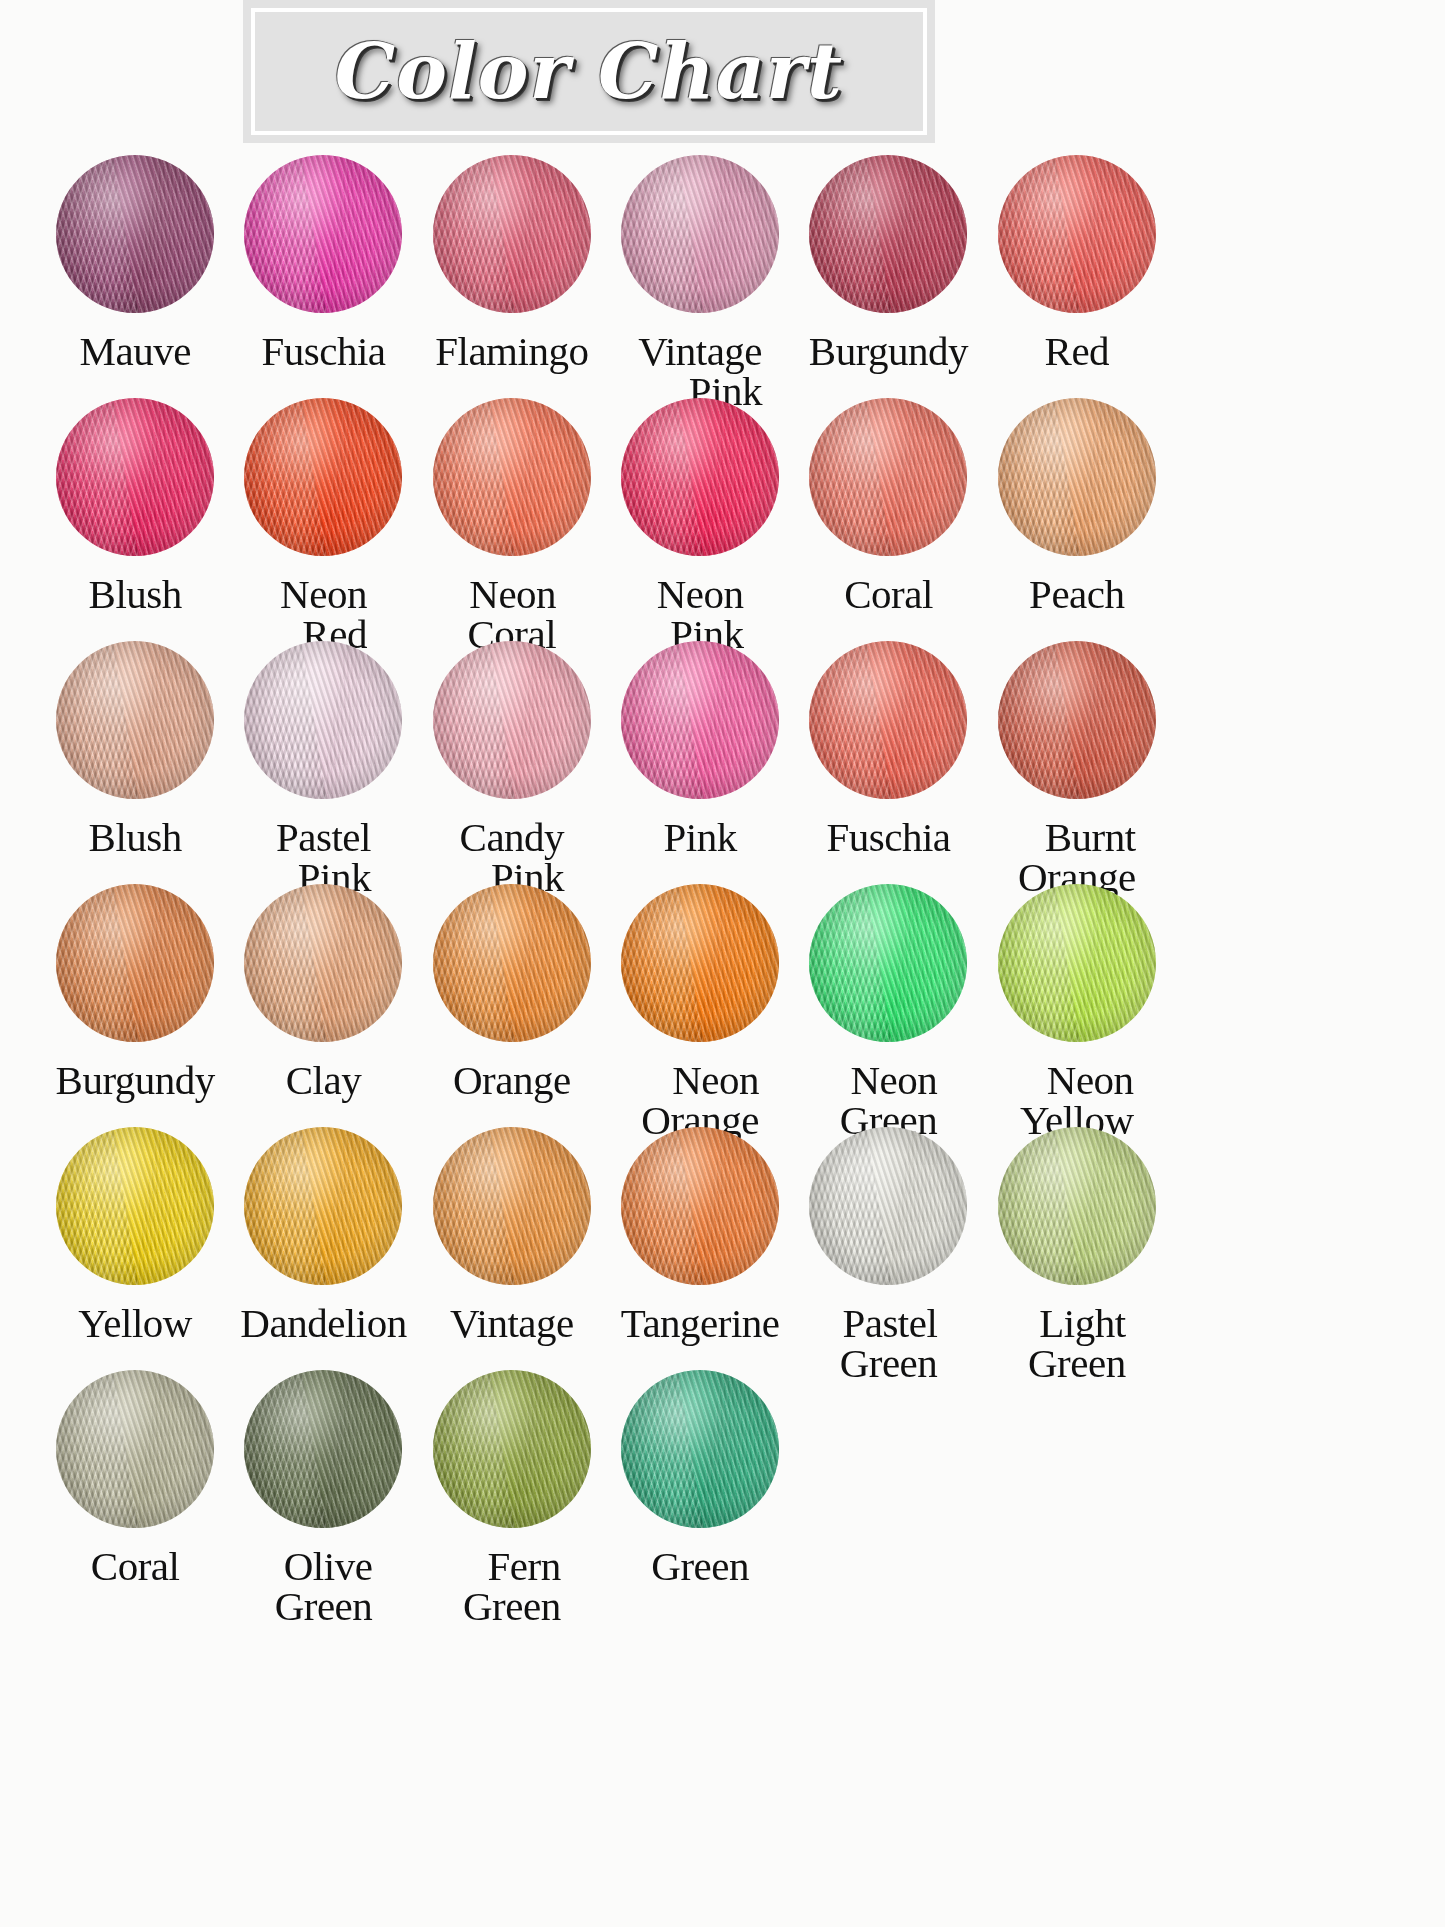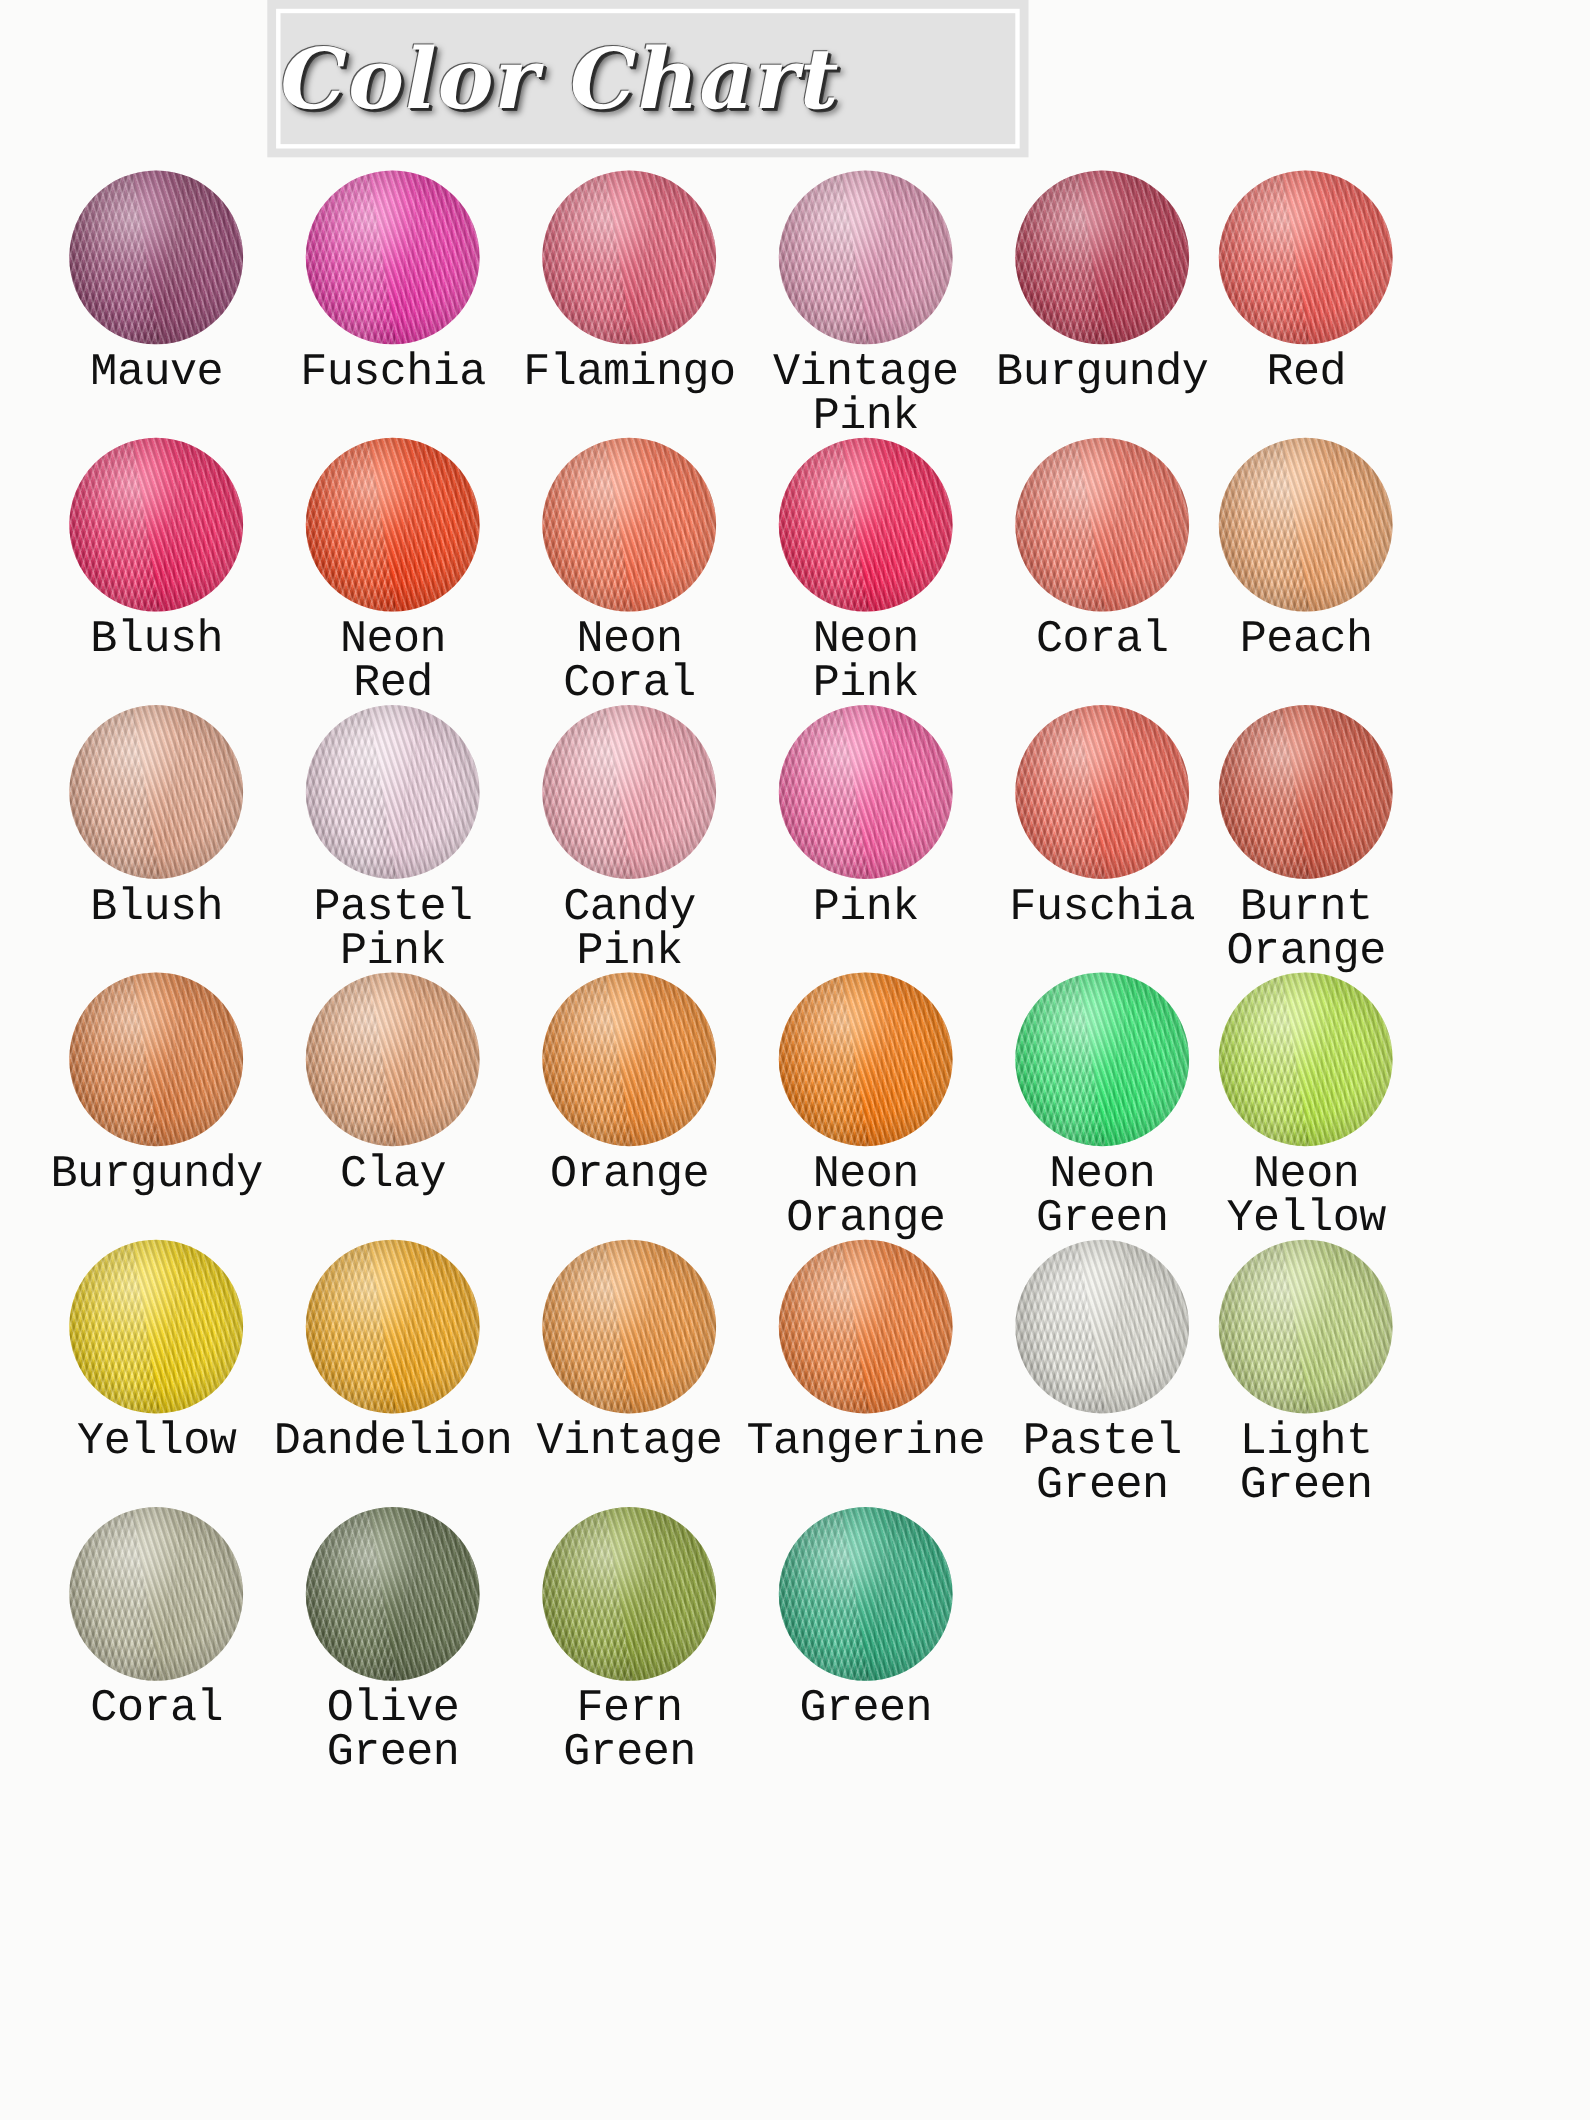--- a/index.html
+++ b/index.html
@@ -33,21 +33,21 @@
     border: 4px solid #ffffff;
     box-sizing: border-box;
     position: relative;
   }
   .banner-title {
     position: absolute;
     left: 0;
     right: 0;
     top: 50%;
     transform: translateY(-50%);
-    text-align: left;
+    text-align: center;
     font-family: "DejaVu Serif", serif;
     font-style: italic;
     font-weight: 700;
     font-size: 76px;
     line-height: 1;
     color: #ffffff;
     letter-spacing: 1px;
     text-shadow:
        2px 2px 0 #2b2b2b,
        3px 3px 0 #3a3a3a,
@@ -131,23 +131,23 @@
   }
   .swatch .shade {
     inset: 0;
     background:
       radial-gradient(circle at 36% 28%, rgba(255,255,255,0.42) 0%, rgba(255,255,255,0.10) 32%, rgba(255,255,255,0) 55%),
       radial-gradient(circle at 50% 50%, rgba(0,0,0,0) 48%, rgba(0,0,0,0.18) 82%, rgba(0,0,0,0.34) 100%);
   }
 
   
   .label {
-    margin-top: 6px;
-    text-align: center;
-    font-family: Liberation Mono, monospace;
+    margin-top: 18px;
+    text-align: right;
+    font-family: Liberation Serif, serif;
     font-weight: 400;
     font-size: 41px;
     line-height: 0.98;
     color: #111111;
     letter-spacing: -0.5px;
     white-space: pre-line;
   }
 </style>
 </head>
 <body>

